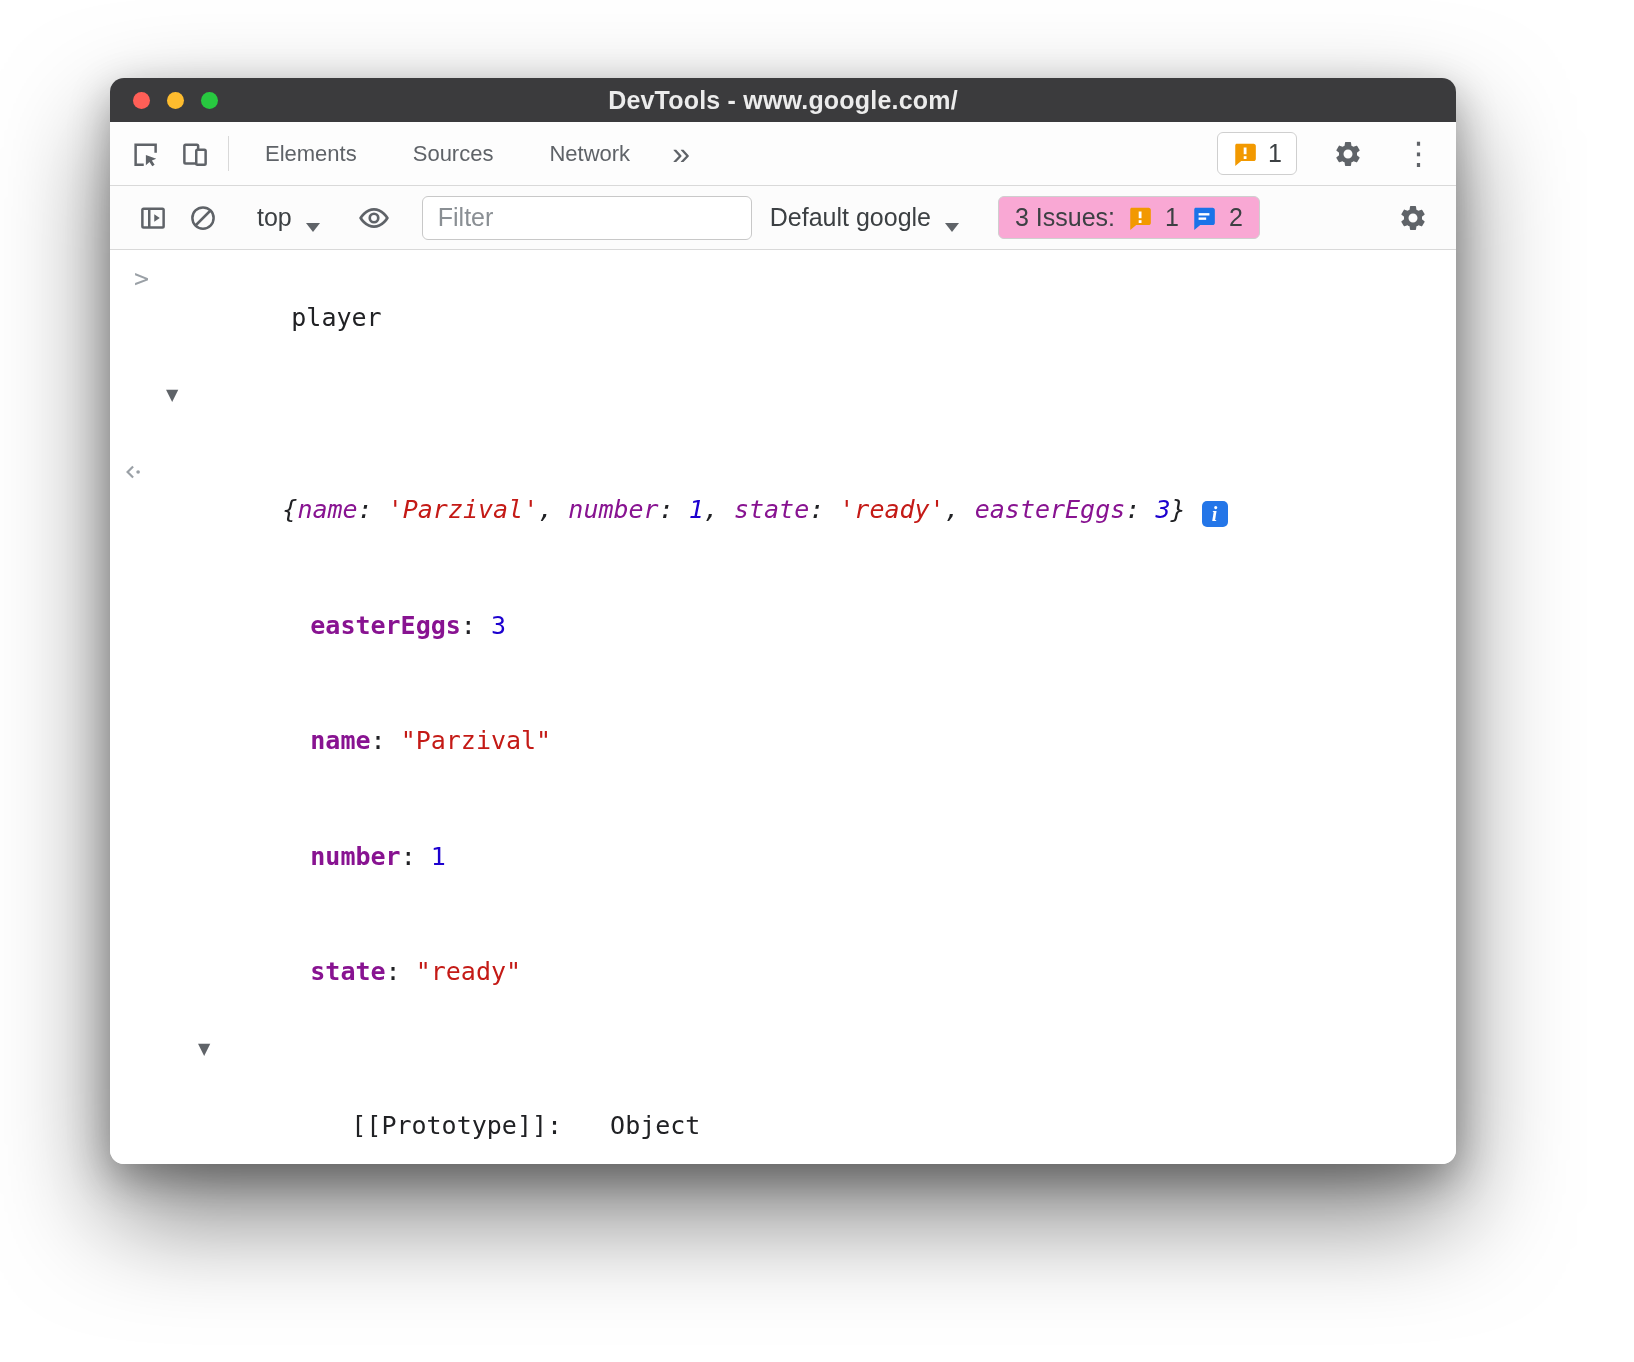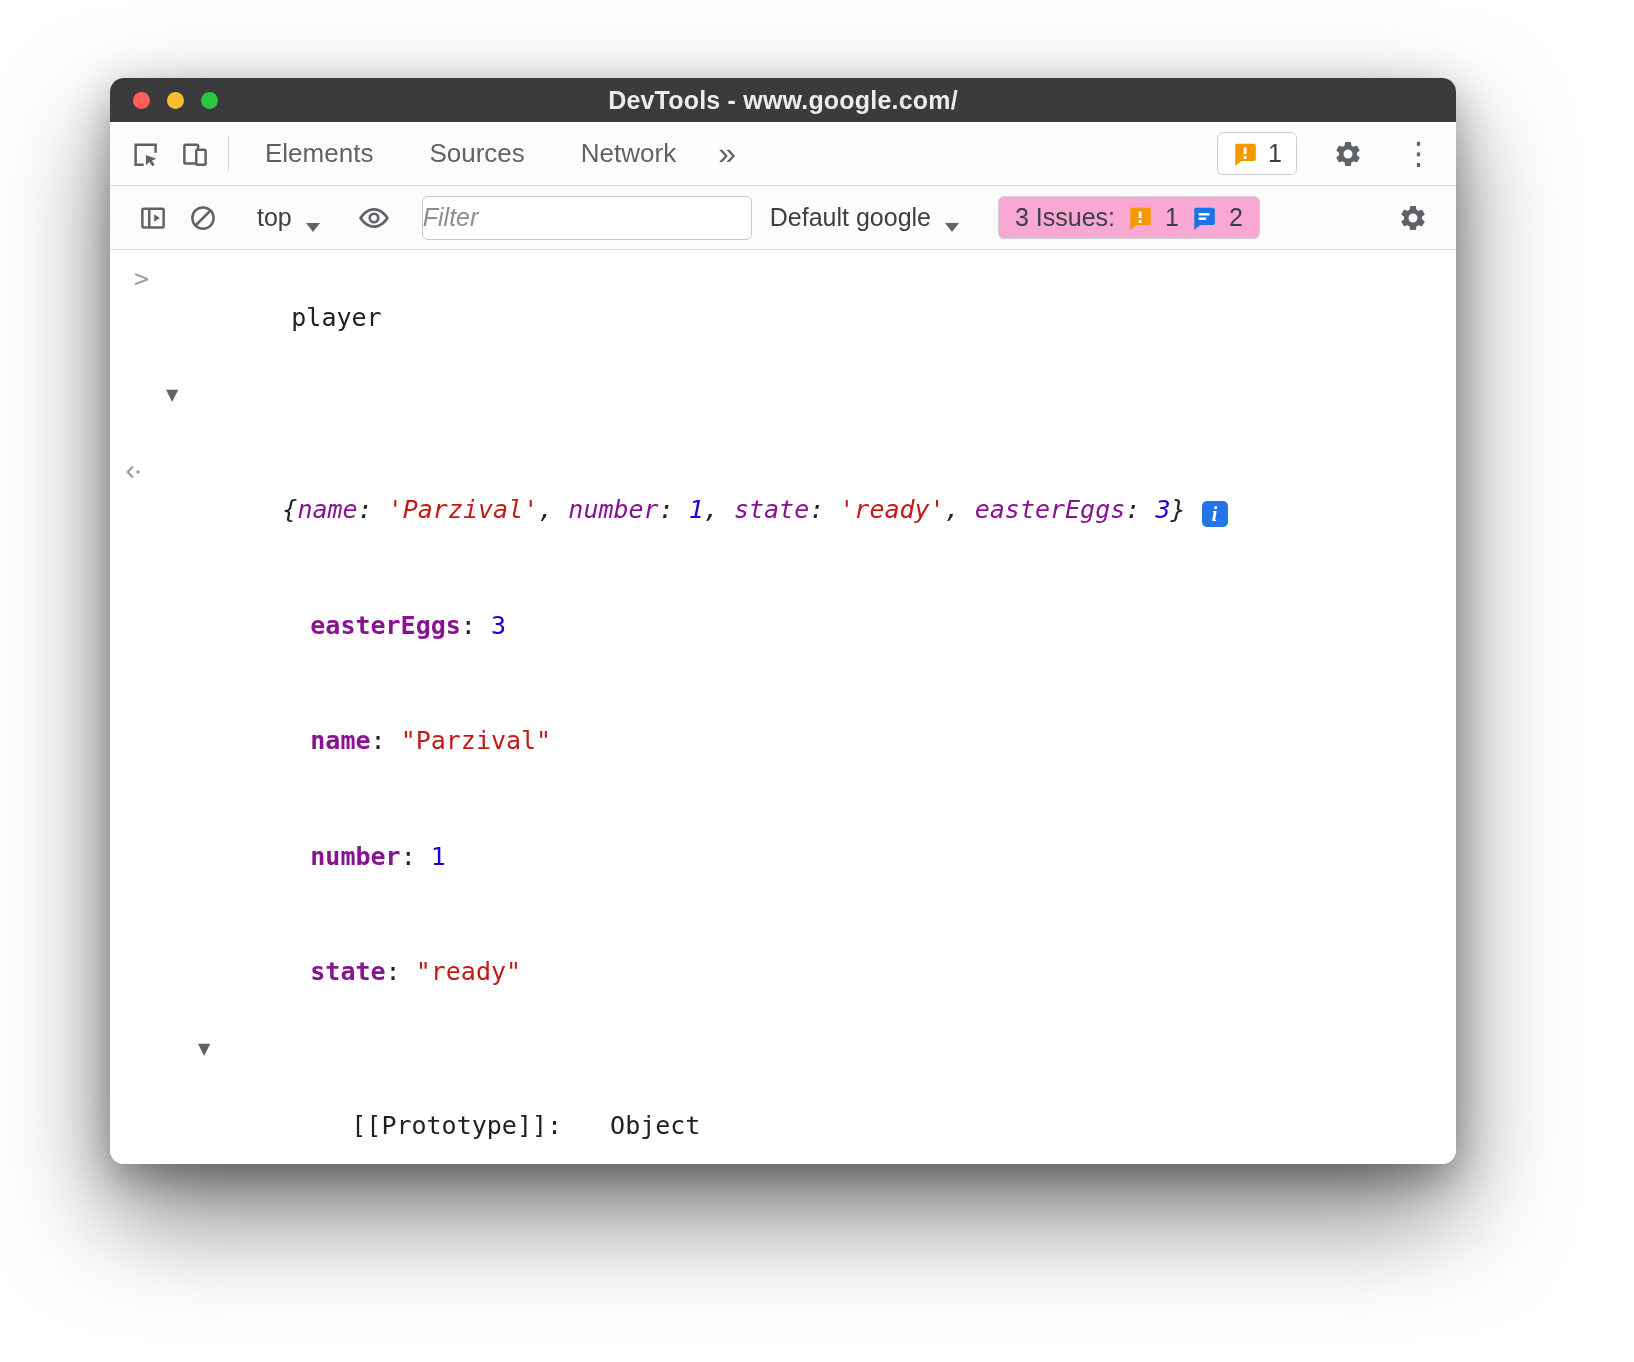--- a/index.html
+++ b/index.html
@@ -19,33 +19,33 @@
   .light.red { background:#ff5f57; }
   .light.yellow { background:#febc2e; }
   .light.green { background:#28c840; }
   .win-title { width:100%; text-align:center; color:#ececec; font-size:25px; font-weight:bold; letter-spacing:.2px; }
 
   
   .tabbar { height:64px; background:#fdfdfd; border-bottom:1px solid #d9d9d9; display:flex; align-items:stretch; padding:0 18px 0 10px; flex:0 0 auto; }
   .icon-btn { width:50px; display:flex; align-items:center; justify-content:center; flex:0 0 auto; }
   .vsep { width:1px; background:#d9d9d9; margin:14px 8px; flex:0 0 auto; }
   .tabs { display:flex; align-items:stretch; }
-  .tab { padding:0 28px; display:flex; align-items:center; font-size:26px; color:#5f6368; position:relative; cursor:default; }
+  .tab { padding:0 28px; display:flex; align-items:center; font-size:22px; color:#5f6368; position:relative; cursor:default; }
   .tab.active { color:#1f1f1f; }
   .tab.active::after { content:""; position:absolute; left:14px; right:14px; bottom:0; height:4px; background:#1a73e8; border-radius:2px 2px 0 0; }
   .more-tabs { display:flex; align-items:center; padding:0 14px; font-size:32px; color:#5f6368; }
   .tabbar-right { margin-left:auto; display:flex; align-items:center; gap:26px; }
   .pill-badge { display:flex; align-items:center; gap:10px; border:1px solid #cfcfcf; border-radius:6px; padding:6px 14px; font-size:25px; color:#3c4043; background:#fff; }
   .kebab { font-size:31px; color:#5f6368; line-height:1; padding:0 4px; }
 
   
   .toolbar { height:64px; background:#fcfcfc; border-bottom:1px solid #d9d9d9; display:flex; align-items:center; padding:0 18px; flex:0 0 auto; }
   .dropdown { display:flex; align-items:flex-end; gap:14px; padding:0 12px; font-size:25px; color:#3c4043; }
   .caret-down { width:0; height:0; border-left:7px solid transparent; border-right:7px solid transparent; border-top:9px solid #5f6368; margin-top:3px; }
-  .filter-input { width:330px; height:44px; border:1px solid #c8c8c8; border-radius:6px; font-size:25px; padding:0 0; color:#0f766e; background:#fff; font-family:"Liberation Sans", sans-serif; margin:0 6px;font-style:italic; }
+  .filter-input { width:330px; height:44px; border:1px solid #c8c8c8; border-radius:6px; font-size:25px; padding:0 15px; color:#0f766e; background:#fff; font-family:"Liberation Sans", sans-serif; margin:0 6px; }
   .filter-input::placeholder { color:#8a8f94; }
   .issues-btn { display:flex; align-items:center; gap:12px; border:1px solid #cfcfcf; border-radius:6px; padding:6px 16px; font-size:25px; color:#3c4043; background:#f9a8d4; margin-left:10px; }
   .toolbar-right { margin-left:auto; display:flex; align-items:center; }
 
   .badge-ic { width:26px; height:26px; display:inline-block; }
   .count { font-size:25px; color:#3c4043; }
 
   
   .console { flex:1 1 auto; background:#fff; padding-top:10px; font-family:"DejaVu Sans Mono","Liberation Mono",monospace; overflow:hidden; }
   .row { position:relative; font-size:25px; line-height:38.5px; white-space:pre; color:#202124; }

